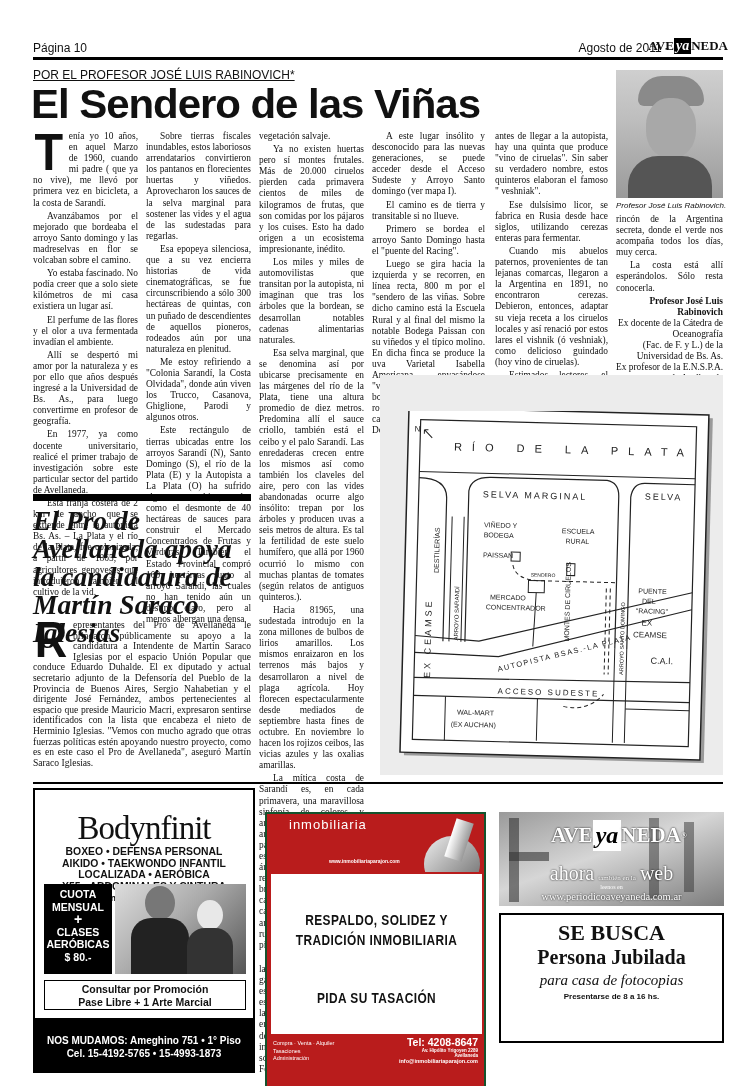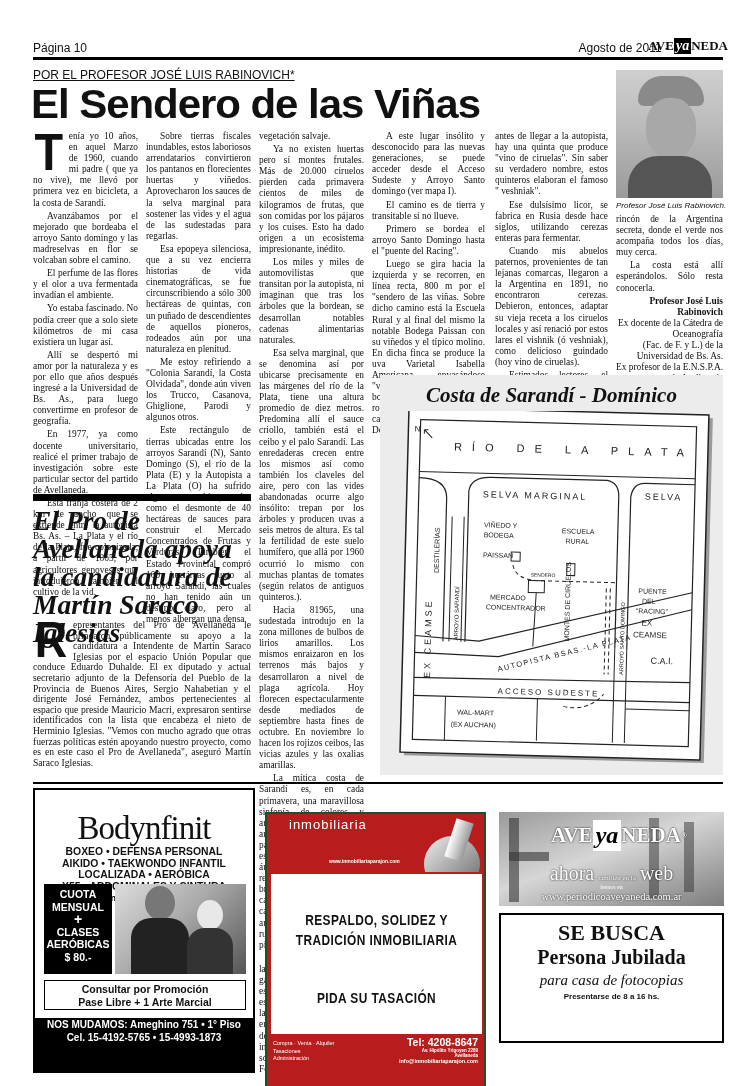--- a/index.html
+++ b/index.html
@@ -37,22 +37,22 @@
   <div style="position:absolute;left:22px;top:6px;width:66px;height:30px;background:#8a8a8a;border-radius:40px 40px 10px 10px"></div>
   <div style="position:absolute;left:30px;top:28px;width:50px;height:60px;background:#a8a8a8;border-radius:45%"></div>
   <div style="position:absolute;left:12px;top:86px;width:84px;height:50px;background:#555;border-radius:30px 30px 0 0"></div>
 </div>
 <div class="abs sans" style="left:616px;top:201px;font-size:8px;font-style:italic">Profesor José Luis Rabinovich.</div>
 
 <div class="abs col" style="left:33px;top:131px;width:105px">
   <span class="dropT">T</span>
   <p class="noi">enía yo 10 años, en aquel Marzo de 1960, cuando mi padre ( que ya no vive), me llevó por primera vez en bicicleta, a la costa de Sarandí.</p>
   <p>Avanzábamos por el mejorado que bordeaba el arroyo Santo domingo y las madreselvas en flor se volcaban sobre el camino.</p>
+  <p>Yo estaba fascinado. No podía creer que a solo siete kilómetros de mi casa existiera un lugar así.</p>
   <p>El perfume de las flores y el olor a uva fermentada invadían el ambiente.</p>
-  <p>Yo estaba fascinado. No podía creer que a solo siete kilómetros de mi casa existiera un lugar así.</p>
   <p>Allí se despertó mi amor por la naturaleza y es por ello que años después ingresé a la Universidad de Bs. As., para luego convertirme en profesor de geografía.</p>
   <p>En 1977, ya como docente universitario, realicé el primer trabajo de investigación sobre este particular sector del partido de Avellaneda.</p>
   <p>Esta franja costera de 2 km de ancho que se extiende entre la autopista Bs. As. – La Plata y el río de la Plata, fue colonizada, a partir de 1865, por agricultores genoveses que introdujeron también el cultivo de la vid.</p>
 </div>
 <div class="abs col" style="left:146px;top:131px;width:105px">
   <p>Sobre tierras fiscales inundables, estos laboriosos arrendatarios convirtieron los pantanos en florecientes huertas y viñedos. Aprovecharon los sauces de la selva marginal para sostener las vides y el agua de las sudestadas para regarlas.</p>
   <p>Esa epopeya silenciosa, que a su vez encierra historias de vida cinematográficas, se fue circunscribiendo a sólo 300 hectáreas de quintas, con un puñado de descendientes de aquellos pioneros, rodeados aún por una naturaleza en plenitud.</p>
   <p>Me estoy refiriendo a "Colonia Sarandí, la Costa Olvidada", donde aún viven los Trucco, Casanova, Ghiglione, Parodi y algunos otros.</p>
   <p>Este rectángulo de tierras ubicadas entre los arroyos Sarandí (N), Santo Domingo (S), el río de la Plata (E) y la Autopista a La Plata (O) ha sufrido algunos cambios, tales como el desmonte de 40 hectáreas de sauces para construir el Mercado Concentrados de Frutas y Verduras. También el Estado Provincial compró 100 hectáreas junto al arroyo Sarandí, las cuales no han tenido aún un destino claro, pero al menos albergan una densa</p>
 </div>
@@ -85,21 +85,20 @@
     <div style="font-weight:bold">Rabinovich</div>
     <div>Ex docente de la Cátedra de</div>
     <div>Oceanografía</div>
     <div>(Fac. de F. y L.) de la Universidad de Bs. As.</div>
     <div>Ex profesor de la E.N.S.P.A.</div>
     <div>de Avellaneda</div>
   </div>
 </div>
 
 <div class="abs" style="left:380px;top:375px;width:343px;height:400px;background:#ececec">
-  <div style="text-align:center;margin-top:8px;font-family:'Liberation Serif',serif;font-style:italic;font-weight:bold;font-size:21px">Costa de Sarandí - Domínico</div>
   <svg width="343" height="360" viewBox="0 0 343 360" style="position:absolute;left:0;top:36px;font-family:'Liberation Sans',sans-serif">
     <g transform="rotate(1.5 170 190)">
       <rect x="28" y="3" width="300" height="345" fill="#9a9a9a"></rect>
       <rect x="24" y="0" width="300" height="345" fill="#fff" stroke="#222" stroke-width="1.5"></rect>
       <rect x="36" y="12" width="276" height="320" fill="none" stroke="#222" stroke-width="1.2"></rect>
       <path d="M36 64 L312 64" stroke="#222" fill="none"></path>
       <path d="M36 70 Q64 70 64 90 L64 233" stroke="#222" fill="none" stroke-width="1.2"></path>
       <path d="M86 233 L86 82 Q88 68 108 68 L224 68 Q236 70 236 84 L236 236" stroke="#222" fill="none" stroke-width="1.2"></path>
       <path d="M248 236 L248 84 Q250 70 262 70 L312 70" stroke="#222" fill="none" stroke-width="1.2"></path>
       <path d="M70 108 L70 233 M82 108 L82 233" stroke="#222" fill="none"></path>
@@ -178,21 +177,21 @@
   <div style="position:absolute;left:80px;top:94px;width:131px;height:90px;background:linear-gradient(135deg,#ddd 0%,#aaa 45%,#555 100%);overflow:hidden">
     <div style="position:absolute;left:30px;top:2px;width:30px;height:34px;background:#777;border-radius:50%"></div>
     <div style="position:absolute;left:16px;top:34px;width:58px;height:60px;background:#222;border-radius:20px 20px 0 0"></div>
     <div style="position:absolute;left:82px;top:16px;width:26px;height:30px;background:#e8e8e8;border-radius:50%"></div>
     <div style="position:absolute;left:72px;top:44px;width:46px;height:50px;background:#333;border-radius:18px 18px 0 0"></div>
   </div>
   <div class="sans" style="position:absolute;left:9px;top:190px;width:202px;height:30px;border:1.5px solid #000;font-weight:bold;font-size:10.5px;line-height:12.5px;padding-top:2px">
     <div>Consultar por Promoción</div>
     <div>Pase Libre + 1 Arte Marcial</div>
   </div>
-  <div class="sans" style="position:absolute;left:0;top:228px;width:218px;height:53px;background:#000;color:#fff;font-weight:bold;font-size:10px;line-height:12.5px;padding-top:1px">
+  <div class="sans" style="position:absolute;left:0;top:228px;width:218px;height:53px;background:#000;color:#fff;font-weight:bold;font-size:10px;line-height:12.5px;padding-top:17px">
     <div>NOS MUDAMOS: Ameghino 751 • 1° Piso</div>
     <div>Cel. 15-4192-5765 • 15-4993-1873</div>
   </div>
 </div>
 
 <div class="abs" style="left:265px;top:812px;width:221px;height:311px;background:#b91c1c;border:2px solid #14532d">
   <div class="sans" style="position:absolute;left:22px;top:3px;color:#fff;font-size:13px;letter-spacing:1px">inmobiliaria</div>
   <div class="sans" style="position:absolute;left:62px;top:44px;color:#fff;font-size:5px;font-weight:bold">www.inmobiliariaparajon.com</div>
   <div style="position:absolute;right:2px;top:4px;width:62px;height:54px;overflow:hidden">
     <div style="position:absolute;left:4px;top:18px;width:56px;height:56px;border-radius:50%;background:linear-gradient(135deg,#eee,#666)"></div>

